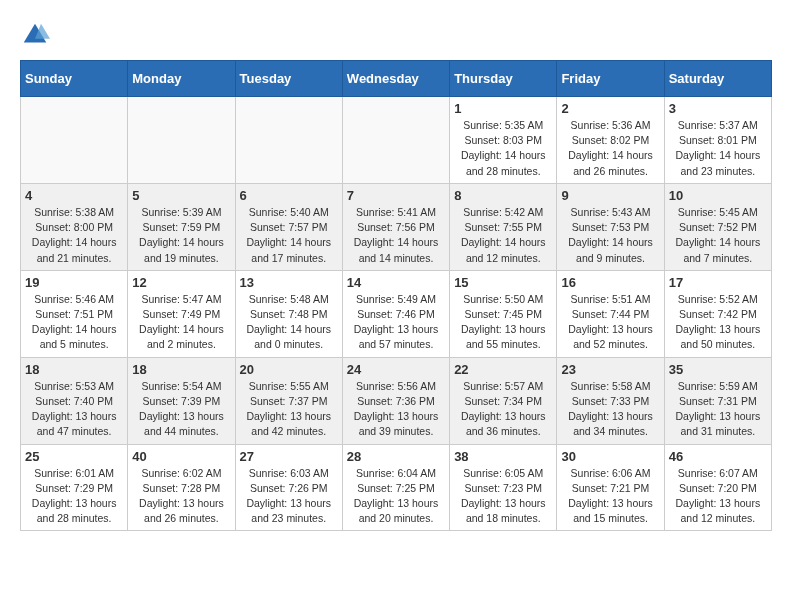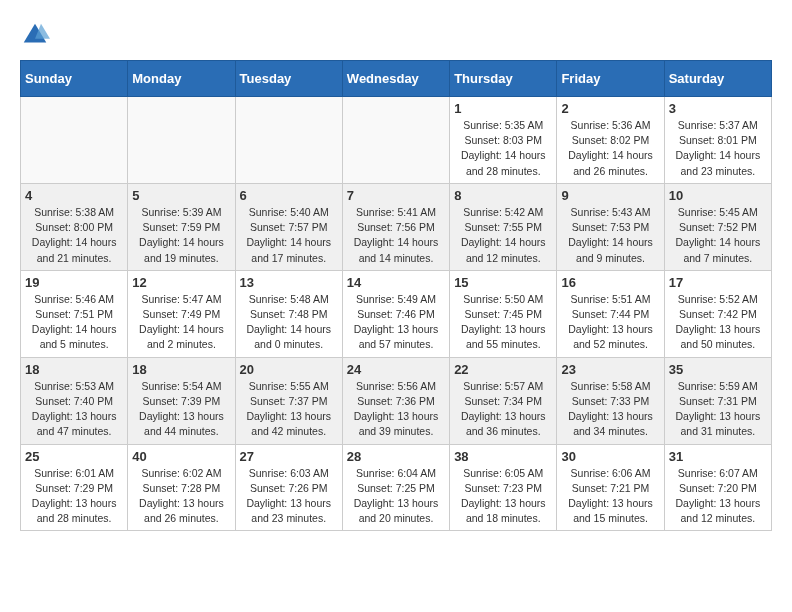--- a/index.html
+++ b/index.html
@@ -253,18 +253,18 @@
         </td>
         <td>
           <span class="day-number">38</span>
           <div class="cell-text">Sunrise: 6:05 AM<br>Sunset: 7:23 PM<br>Daylight: 13 hours and 18 minutes.</div>
         </td>
         <td>
           <span class="day-number">30</span>
           <div class="cell-text">Sunrise: 6:06 AM<br>Sunset: 7:21 PM<br>Daylight: 13 hours and 15 minutes.</div>
         </td>
         <td>
-          <span class="day-number">31</span>
+          <span class="day-number">46</span>
           <div class="cell-text">Sunrise: 6:07 AM<br>Sunset: 7:20 PM<br>Daylight: 13 hours and 12 minutes.</div>
         </td>
       </tr>
     </tbody>
 </table>
 
 </body></html>

